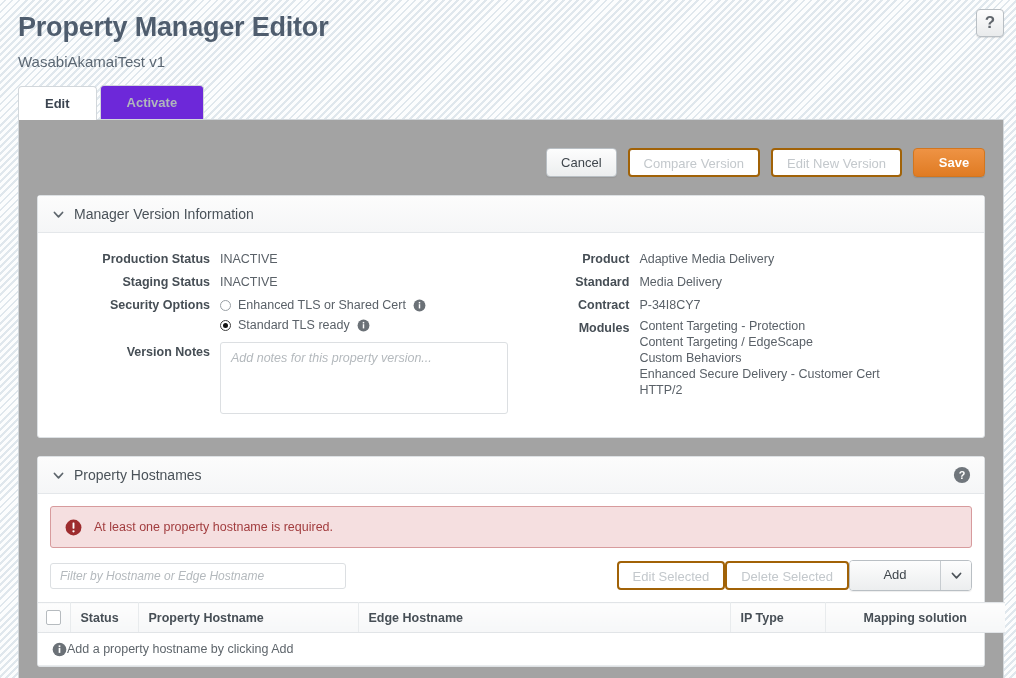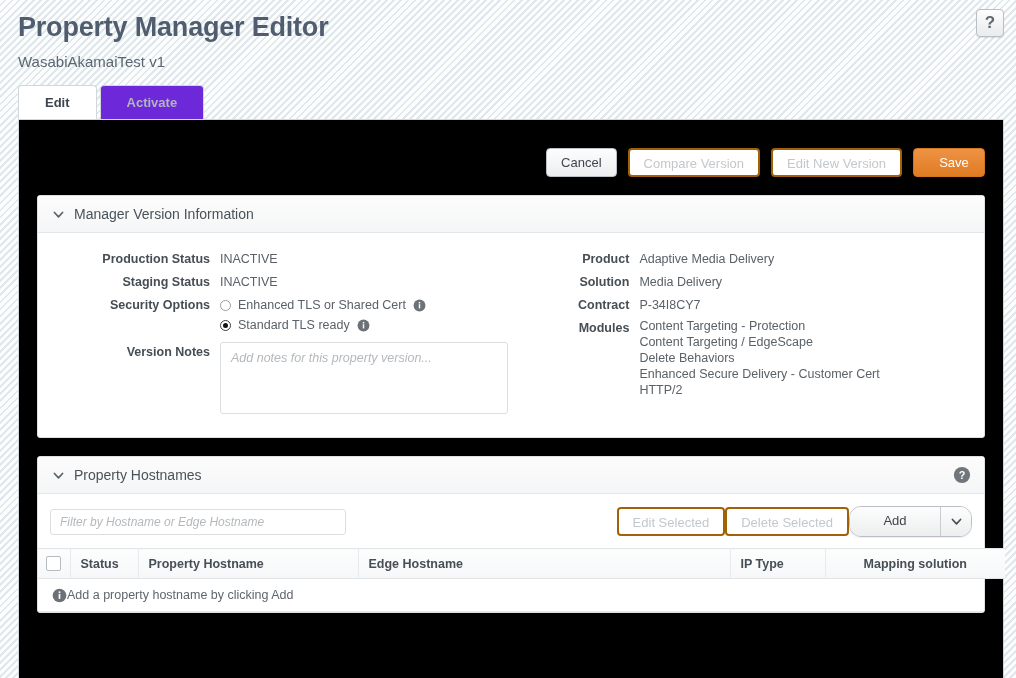--- a/index.html
+++ b/index.html
@@ -58,21 +58,21 @@
     line-height: 26px;
     text-align: center;
     cursor: pointer;
     box-sizing: border-box;
   }
 
   
   .tabs {
     margin: 14px 0 0 18px;
     display: flex;
-    align-items: flex-start;
+    align-items: center;
     height: 34px;
     position: relative;
     z-index: 3;
   }
   .tab {
     height: 34px;
     line-height: 34px;
     padding: 0 26px;
     font-size: 13px;
     font-weight: bold;
@@ -91,21 +91,21 @@
   }
   .tab.inactive {
     color: #b0b6bb;
     background: #6d28d9;
     margin-left: 3px;
   }
 
   
   .card {
     margin: 0 12px 0 18px;
-    background: #000000;
+    background: #a3a3a3;
     border: 1px solid #d2d7db;
     min-height: 560px;
     box-sizing: border-box;
     position: relative;
     z-index: 1;
   }
 
   
   .toolbar {
     display: flex;
@@ -135,21 +135,21 @@
   .btn-disabled {
     border: 2px solid #a16207;
     background: #fff;
     color: #c3c8cc;
     cursor: default;
   }
   .btn-primary {
     border: 1px solid #d2761f;
     background: linear-gradient(to bottom, #ee9344 0%, #e07b23 100%);
     color: #fff;
-    font-weight: normal;
+    font-weight: bold;
     box-shadow: 0 1px 1px rgba(0,0,0,0.12);
     min-width: 72px;
     padding-left: 24px;
   }
 
   
   .panel {
     margin: 18px 18px 0 18px;
     border: 1px solid #dde1e4;
     border-radius: 3px;
@@ -297,21 +297,21 @@
   .filter-input::placeholder { color: #b4b9bd; font-style: italic; }
   .hn-right {
     margin-left: auto;
     display: flex;
     align-items: center;
   }
   .split-btn {
     display: flex;
     height: 29px;
     border: 1px solid #b9bfc4;
-    border-radius: 12px;
+    border-radius: 4px;
     overflow: hidden;
     box-shadow: 0 1px 1px rgba(0,0,0,0.07);
   }
   .split-main {
     min-width: 62px;
     padding: 0 14px;
     background: linear-gradient(to bottom, #fdfdfd 0%, #eceeef 100%);
     color: #3f464c;
     font-size: 13px;
     line-height: 27px;
@@ -448,33 +448,33 @@
           <textarea class="notes-box" placeholder="Add notes for this property version..." style=""></textarea>
         </div>
       </div>
 
       <div class="info-col-right right">
         <div class="info-row">
           <div class="info-label">Product</div>
           <div class="info-value">Adaptive Media Delivery</div>
         </div>
         <div class="info-row">
-          <div class="info-label">Solution</div>
+          <div class="info-label">Standard</div>
           <div class="info-value">Media Delivery</div>
         </div>
         <div class="info-row">
           <div class="info-label">Contract</div>
           <div class="info-value">P-34I8CY7</div>
         </div>
         <div class="info-row">
           <div class="info-label">Modules</div>
           <div class="modules-list">
             <div>Content Targeting - Protection</div>
             <div>Content Targeting / EdgeScape</div>
-            <div>Delete Behaviors</div>
+            <div>Custom Behaviors</div>
             <div>Enhanced Secure Delivery - Customer Cert</div>
             <div>HTTP/2</div>
           </div>
         </div>
       </div>
 
     </div>
   </div>
 
   <div class="panel">
@@ -482,20 +482,28 @@
       <svg class="chev" viewBox="0 0 16 16">
         <path d="M3 5.5 L8 11 L13 5.5" fill="none" stroke="#5d656c" stroke-width="2.1" stroke-linecap="round" stroke-linejoin="round"></path>
       </svg>
       <span class="panel-title">Property Hostnames</span>
       <svg class="panel-help" viewBox="0 0 20 20">
         <circle cx="10" cy="10" r="9" fill="#70767c"></circle>
         <text x="10" y="14.6" font-family="Liberation Sans, sans-serif" font-size="12" font-weight="bold" fill="#fff" text-anchor="middle">?</text>
       </svg>
     </div>
 
+    <div class="error-bar">
+      <svg class="err-icon" viewBox="0 0 18 18">
+        <circle cx="9" cy="9" r="8.4" fill="#9d2c2e"></circle>
+        <rect x="8" y="3.6" width="2" height="6.6" fill="#fff" rx="0.6"></rect>
+        <circle cx="9" cy="13" r="1.2" fill="#fff"></circle>
+      </svg>
+      <span class="error-text">At least one property hostname is required.</span>
+    </div>
 
     <div class="hn-actions">
       <input class="filter-input" type="text" placeholder="Filter by Hostname or Edge Hostname" style="">
       <div class="hn-right">
         <div class="btn btn-disabled">Edit Selected</div>
         <div class="btn btn-disabled">Delete Selected</div>
         <div class="split-btn">
           <div class="split-main">Add</div>
           <div class="split-arrow">
             <svg width="13" height="13" viewBox="0 0 16 16">

